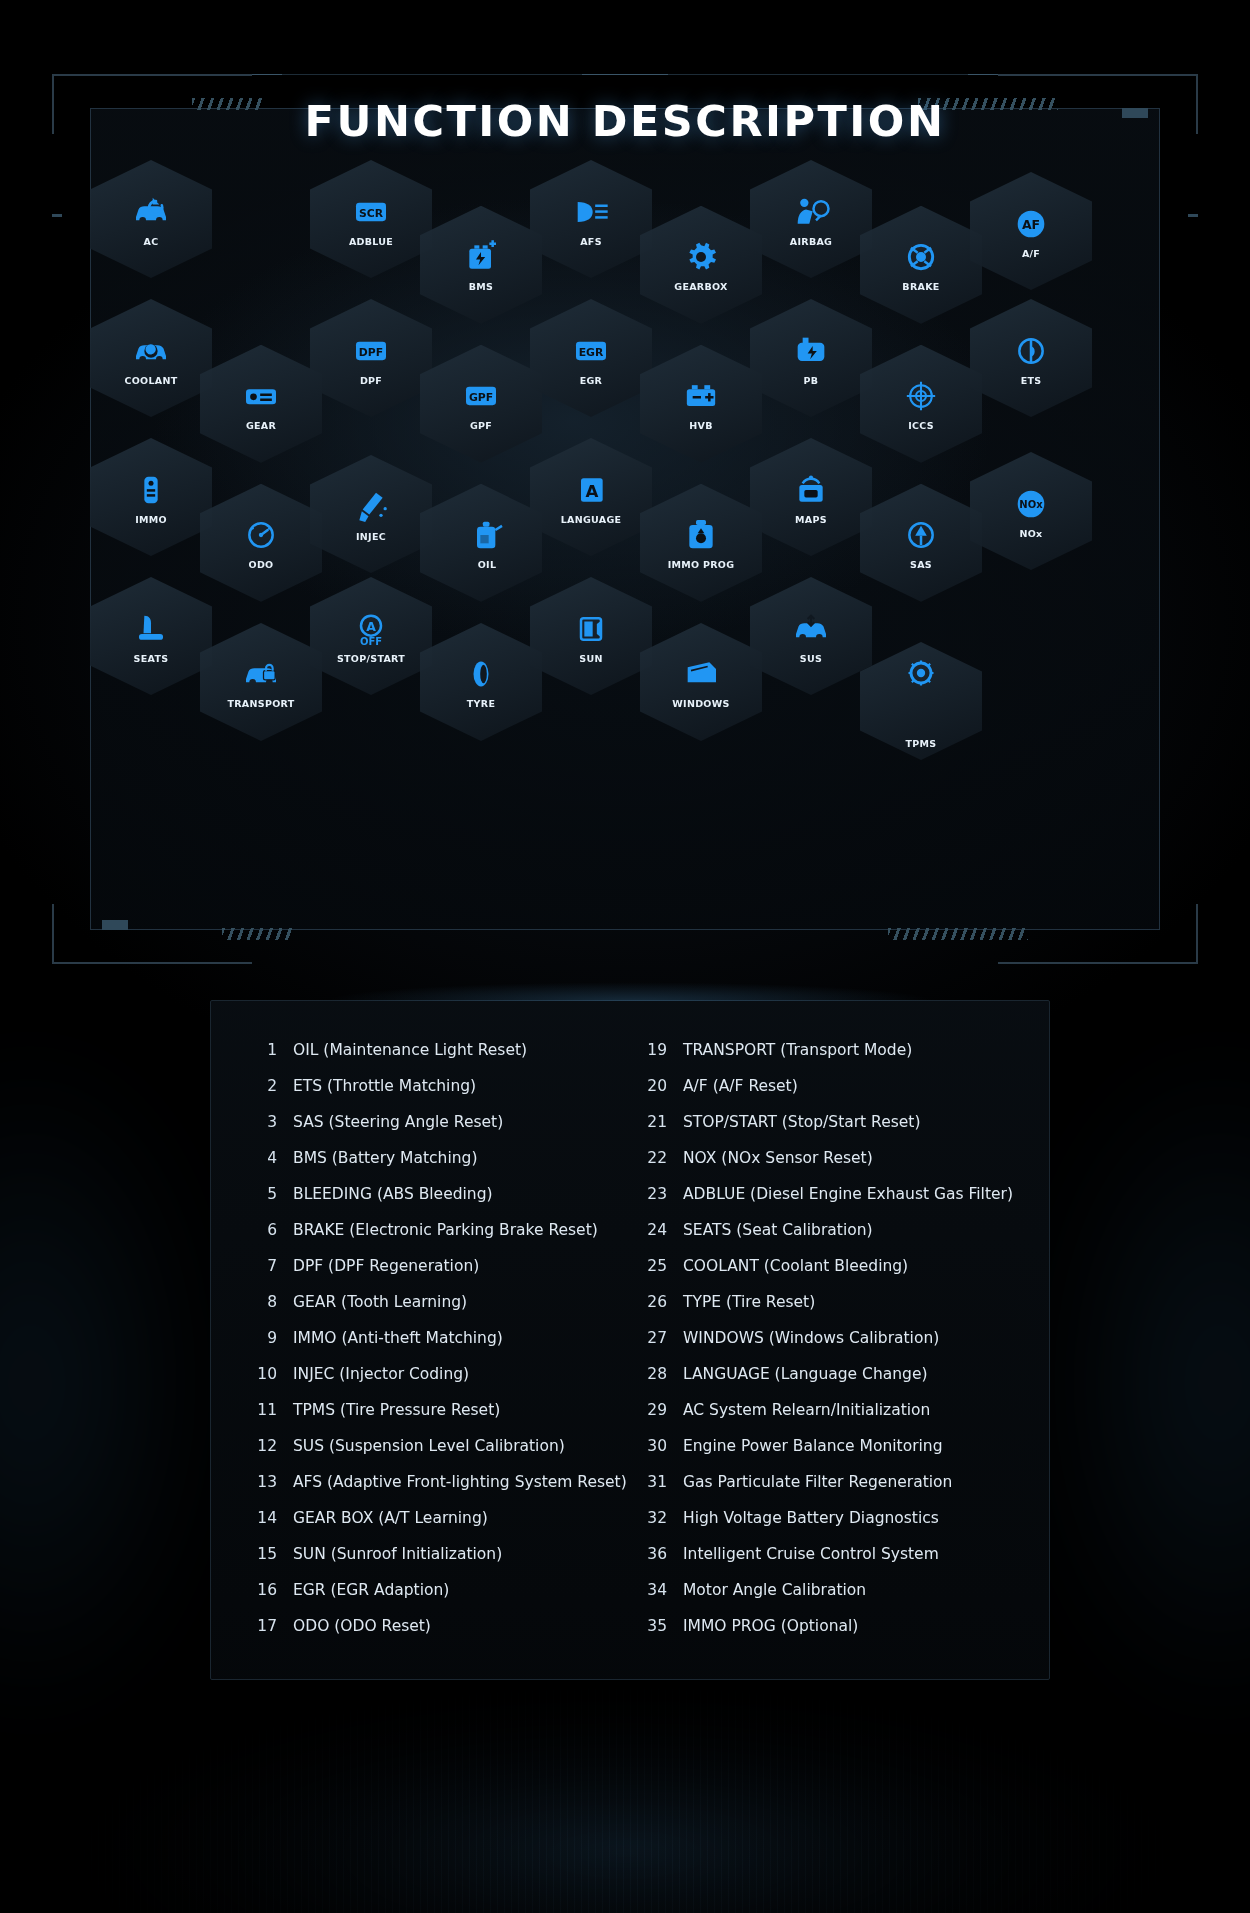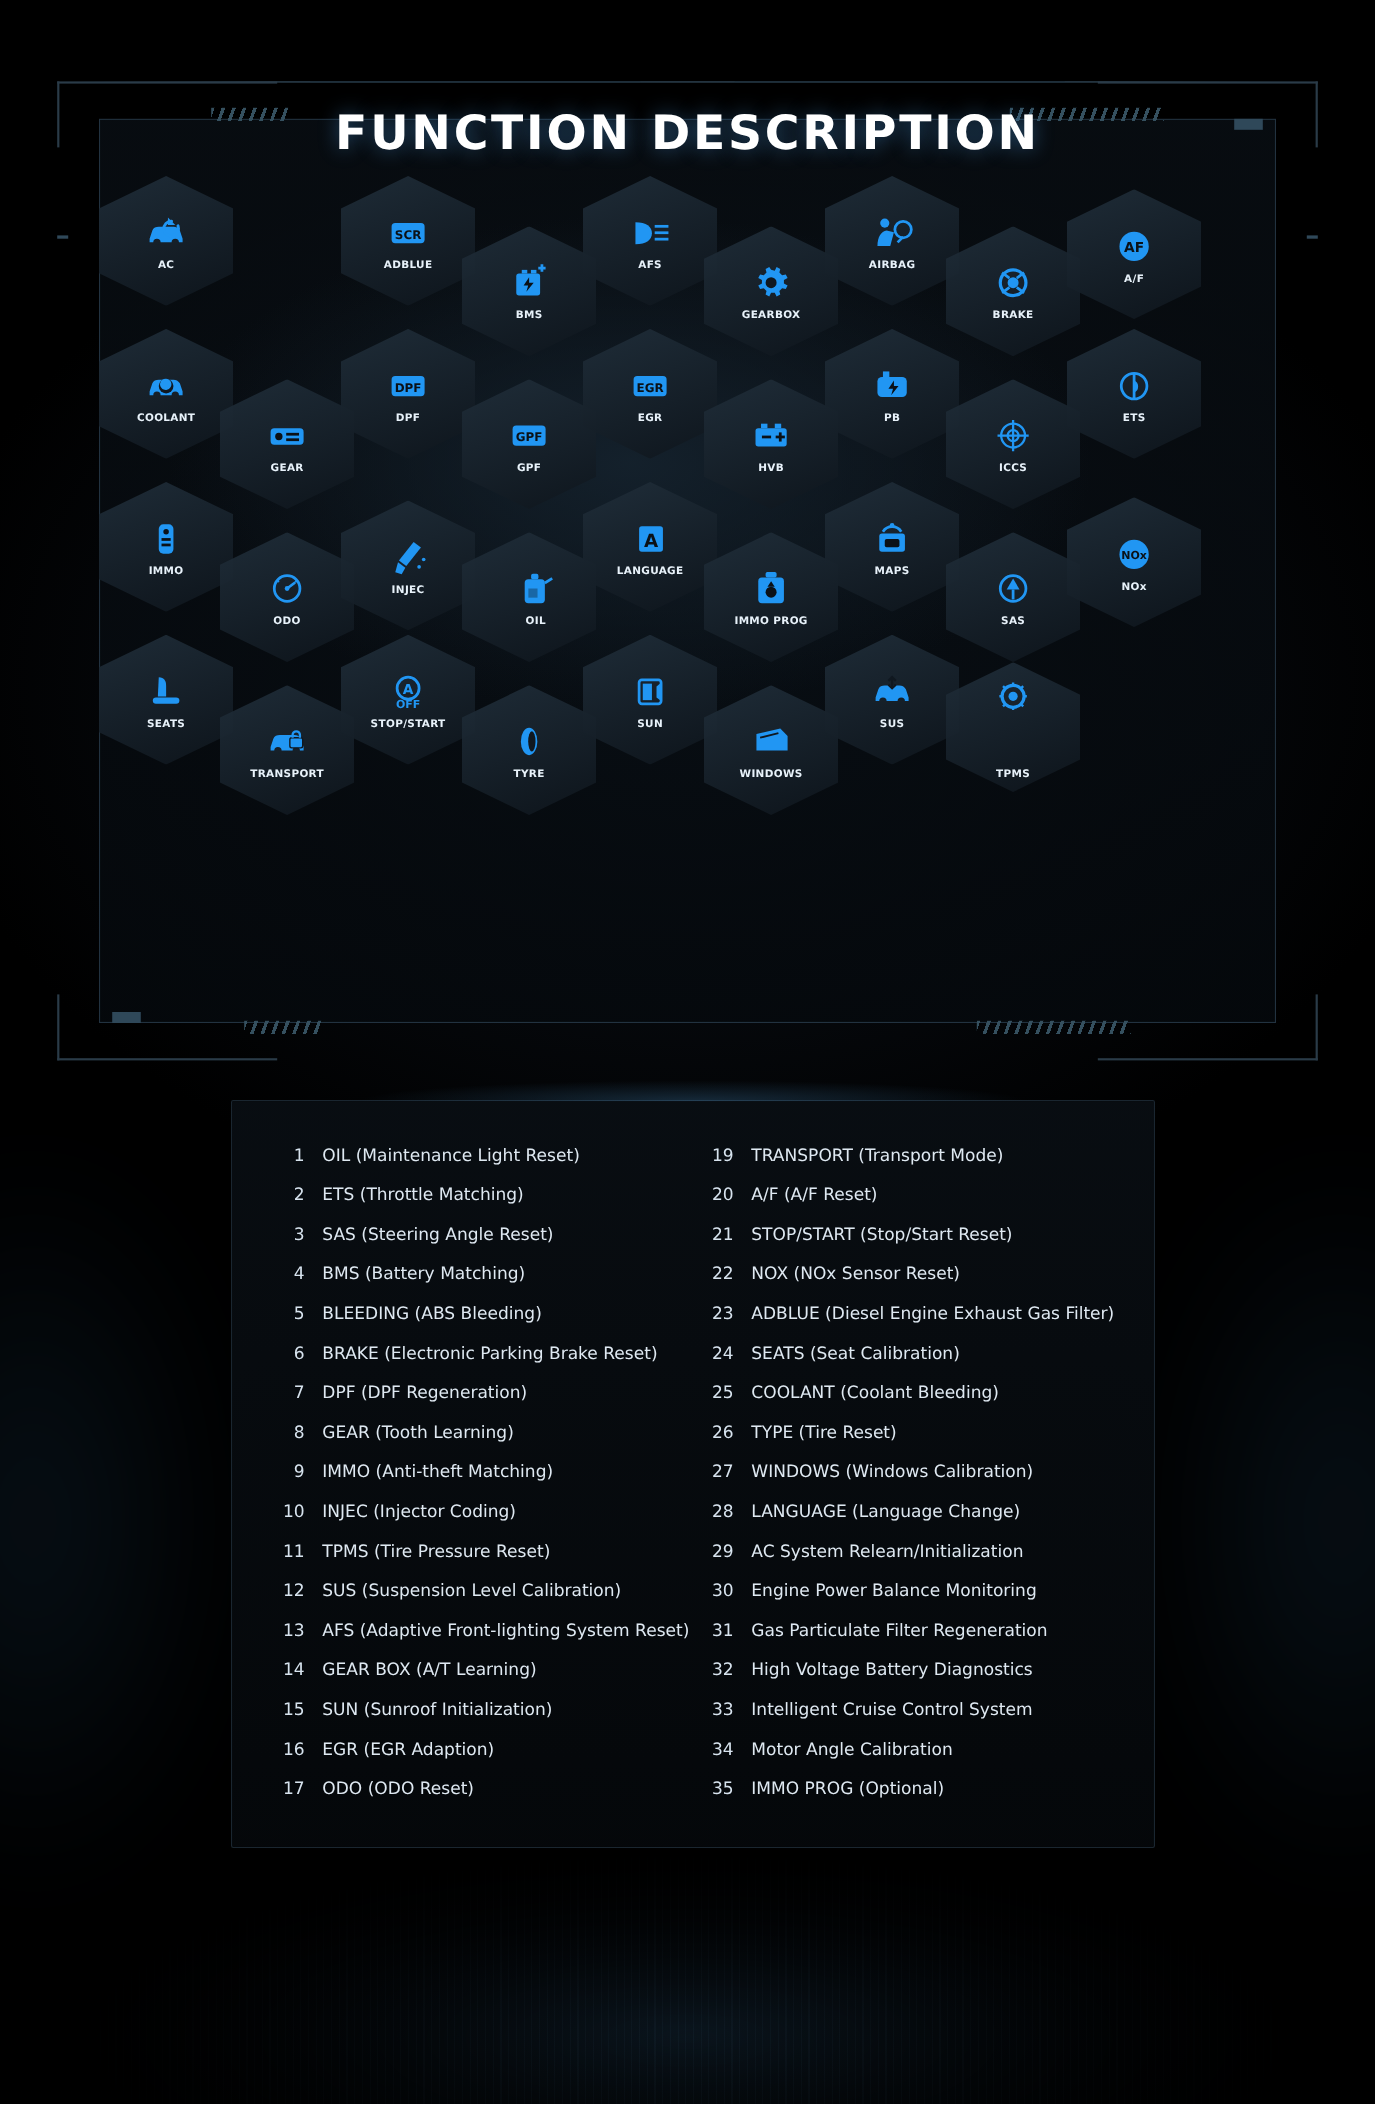--- a/index.html
+++ b/index.html
@@ -519,21 +519,21 @@
       </div>
       <div class="hex" style="left: 660px; top: 417.12px;">
         <div class="ic">
           <svg width="40" height="34" viewBox="0 0 48 40">
             <path d="M6 26 L9 17 C10 14 13 13 16 13 L32 13 C35 13 37 14 39 17 L42 26 L42 30 L38 30 A4 4 0 0 0 30 30 L18 30 A4 4 0 0 0 10 30 L6 30 Z" fill="#2196f3"></path>
             <path d="M24 4 v12 M20 8 l4 -4 4 4 M20 12 l4 4 4 -4" stroke="#101820" stroke-width="2.5" fill="none"></path>
           </svg>
         </div>
         <div class="lbl">SUS</div>
       </div>
-      <div class="hex" style="left: 770px; top: 442px; gap: 41px;">
+      <div class="hex" style="left: 770px; top: 482px; gap: 41px;">
         <div class="ic">
           <svg width="40" height="34" viewBox="0 0 48 40">
             <circle cx="24" cy="20" r="12" fill="none" stroke="#2196f3" stroke-width="3.5"></circle>
             <circle cx="24" cy="20" r="5" fill="#2196f3"></circle>
             <path d="M24 5 v4 M24 31 v4 M9 20 h4 M35 20 h4 M13 9 l3 3 M35 9 l-3 3 M13 31 l3 -3 M35 31 l-3 -3" stroke="#2196f3" stroke-width="2.6"></path>
           </svg>
         </div>
         <div class="lbl">TPMS</div>
       </div>
     </div>
@@ -661,21 +661,21 @@
           </div>
           <div class="row">
             <span class="num">31</span>
             <span class="txt">Gas Particulate Filter Regeneration</span>
           </div>
           <div class="row">
             <span class="num">32</span>
             <span class="txt">High Voltage Battery Diagnostics</span>
           </div>
           <div class="row">
-            <span class="num">33</span>
+            <span class="num">36</span>
             <span class="txt">Intelligent Cruise Control System</span>
           </div>
           <div class="row">
             <span class="num">34</span>
             <span class="txt">Motor Angle Calibration</span>
           </div>
           <div class="row">
             <span class="num">35</span>
             <span class="txt">IMMO PROG (Optional)</span>
           </div>

